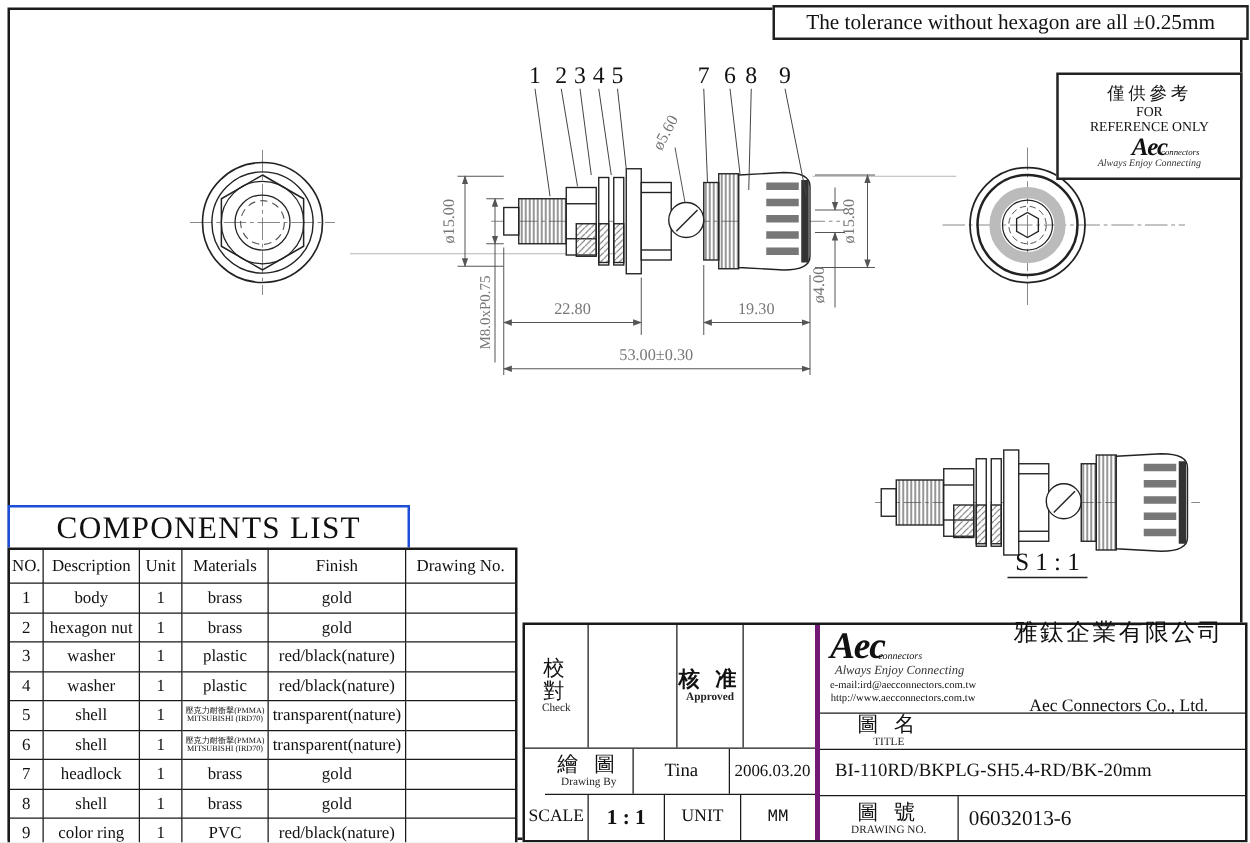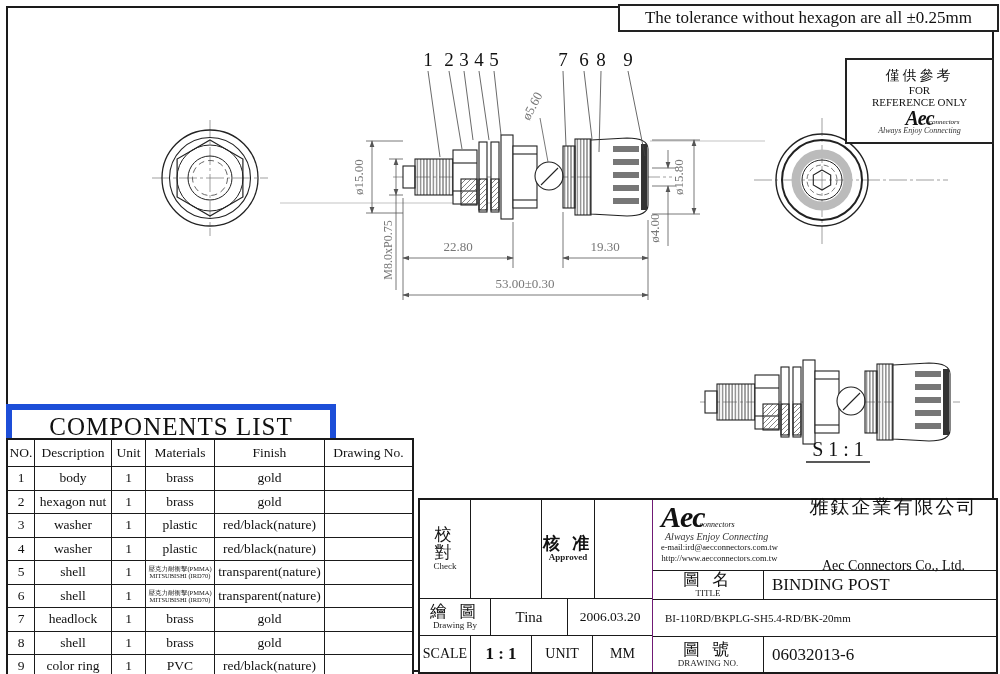--- a/index.html
+++ b/index.html
@@ -10,50 +10,50 @@
   #tolbox{left:618px;top:4px;width:377px;height:24px;border:2px solid #222;background:#fff;display:flex;align-items:center;justify-content:center;font-size:17px;}
   
   #refbox{left:845px;top:58px;width:145px;height:82px;border:2px solid #222;background:#fff;display:flex;flex-direction:column;align-items:center;justify-content:center;line-height:1.15;}
   #refbox .zh{font-size:14px;letter-spacing:3px;}
   #refbox .en{font-size:11px;}
   .aeclogo{display:flex;flex-direction:column;align-items:center;line-height:0.9;}
   .aeclogo .mark{font-style:italic;font-weight:bold;font-size:20px;letter-spacing:-1px;position:relative;}
   .aeclogo .mark .sub{font-size:7px;font-weight:normal;letter-spacing:0;position:absolute;right:-26px;bottom:2px;}
   .aeclogo .script{font-style:italic;font-size:8px;color:#333;}
   
-  #cl-title{left:6px;top:404px;width:318px;height:34px;border:6px solid #1d4ed8;display:flex;align-items:center;justify-content:center;font-size:25px;letter-spacing:1px;background:#fff;}
+  #cl-title{left:6px;top:404px;width:318px;height:34px;border:2px solid #1d4ed8;display:flex;align-items:center;justify-content:center;font-size:25px;letter-spacing:1px;background:#fff;}
   #cl-table{left:6px;top:438px;width:404px;border:2px solid #1a1a1a;background:#fff;display:grid;grid-template-columns:27px 77px 34px 69px 110px auto;}
   #cl-table .c{border-right:1px solid #1a1a1a;border-bottom:1px solid #1a1a1a;display:flex;align-items:center;justify-content:center;text-align:center;font-size:13.5px;height:22.5px;overflow:hidden;}
   #cl-table .c:nth-child(6n){border-right:none;}
   #cl-table .hd{height:26px;font-size:13.5px;}
   #cl-table .last{border-bottom:none;}
   #cl-table .matcell{flex-direction:column;line-height:1;}
   .mat-small span{display:block;font-size:6.5px;line-height:7px;}
   
   #tblock{left:418px;top:498px;width:576px;height:172px;border:2px solid #1a1a1a;background:#fff;display:flex;font-size:13px;}
-  .tb-left{width:232px;border-right:1px solid #701a75;display:flex;flex-direction:column;}
+  .tb-left{width:232px;border-right:4px solid #701a75;display:flex;flex-direction:column;}
   .tb-right{flex:1;display:flex;flex-direction:column;}
   .tb-row{display:flex;border-bottom:1px solid #1a1a1a;}
   .tb-row:last-child{border-bottom:none;}
   .tb-cell{border-right:1px solid #1a1a1a;display:flex;flex-direction:column;align-items:center;justify-content:center;text-align:center;}
   .tb-cell:last-child{border-right:none;}
   .lblzh{font-size:17px;letter-spacing:4px;line-height:1.05;}
   .lblen{font-size:9px;color:#222;line-height:1.05;}
   .valtext{font-size:17px;}
   #logoarea{height:70px;}
   #logoarea .logo{width:138px;display:flex;flex-direction:column;align-items:flex-start;justify-content:flex-start;padding:3px 0 0 8px;box-sizing:border-box;}
   #logoarea .logo .mark{font-size:30px;}
   #logoarea .logo .mark .sub{font-size:8px;right:-30px;}
   #logoarea .logo .script{font-size:10px;margin:2px 0 0 4px;}
   #logoarea .contacts{font-size:8.5px;line-height:1.25;margin-top:1px;}
   .companyinfo{flex:1;display:flex;flex-direction:column;align-items:center;padding-top:1px;}
   .companyinfo .zh{font-size:19px;letter-spacing:2px;line-height:1.05;}
   .companyinfo .en{font-size:14px;line-height:1.1;}
   .companyinfo .small{font-size:8.5px;line-height:1.25;text-align:left;}
-  #partno{font-size:11px;line-height:1.15;word-break:break-all;padding:0 4px;font-family:Liberation Serif, serif;}
+  #partno{font-size:15px;line-height:1.15;word-break:break-all;padding:0 4px;font-family:Liberation Serif, serif;}
   .left-align{align-items:flex-start;padding-left:8px;}
   svg text{font-family:"Liberation Serif","DejaVu Serif",serif;}
   .dimtxt{fill:#777;font-size:13px;}
   .callout{fill:#111;font-size:19px;}
 </style>
 </head>
 <body>
 
 <div id="page">
   <div id="frame" class="abs"></div>
@@ -303,21 +303,21 @@
           <span class="lblzh">校 對</span>
           <span class="lblen">Check</span>
         </div>
         <div class="tb-cell" style="width:70px;"></div>
         <div class="tb-cell" style="width:52px;font-weight:bold;">
           <span class="lblzh">核 准</span>
           <span class="lblen">Approved</span>
         </div>
         <div class="tb-cell" style="flex:1;"></div>
       </div>
-      <div class="tb-row" style="height:36px;">
+      <div class="tb-row" style="height:36px;margin-left:16px;">
         <div class="tb-cell" style="width:70px;">
           <span class="lblzh">繪 圖</span>
           <span class="lblen">Drawing By</span>
         </div>
         <div class="tb-cell" style="width:76px;">
           <span class="valtext" style="font-size:15px">Tina</span>
         </div>
         <div class="tb-cell" style="flex:1;">
           <span style="font-size:13.5px">2006.03.20</span>
         </div>
@@ -325,21 +325,21 @@
       <div class="tb-row" style="flex:1;">
         <div class="tb-cell" style="width:50px;">
           <span style="font-size:14px">SCALE</span>
         </div>
         <div class="tb-cell" style="width:60px;">
           <span class="valtext" style="font-weight:bold">1 : 1</span>
         </div>
         <div class="tb-cell" style="width:60px;">
           <span style="font-size:14px">UNIT</span>
         </div>
-        <div class="tb-cell" style="flex:1;">
+        <div class="tb-cell" style="flex:1;font-family:Liberation Mono, monospace;">
           <span style="font-size:14px">MM</span>
         </div>
       </div>
     </div>
     <div class="tb-right">
       <div class="tb-row" id="logoarea">
         <div class="tb-cell logo" style="border-right:none;">
           <span class="aeclogo" style="align-items:flex-start;">
             <span class="mark"><span>Aec</span><span class="sub">connectors</span></span>
             <span class="script">Always Enjoy Connecting</span>
@@ -352,23 +352,20 @@
         <div class="tb-cell companyinfo" style="border-right:none;gap:41px;">
           <span class="zh">雅鈦企業有限公司</span>
           <span class="en">Aec Connectors Co., Ltd.</span>
         </div>
       </div>
       <div class="tb-row" style="height:28px;">
         <div class="tb-cell" style="width:110px;">
           <span class="lblzh">圖 名</span>
           <span class="lblen">TITLE</span>
         </div>
-        <div class="tb-cell left-align" style="flex:1;">
-          <span class="valtext">BINDING POST</span>
-        </div>
       </div>
       <div class="tb-row" style="height:36px;">
         <div class="tb-cell left-align" style="flex:1;">
           <span id="partno">BI-110RD/BKPLG-SH5.4-RD/BK-20mm</span>
         </div>
       </div>
       <div class="tb-row" style="flex:1;">
         <div class="tb-cell" style="width:110px;">
           <span class="lblzh">圖 號</span>
           <span class="lblen">DRAWING NO.</span>

